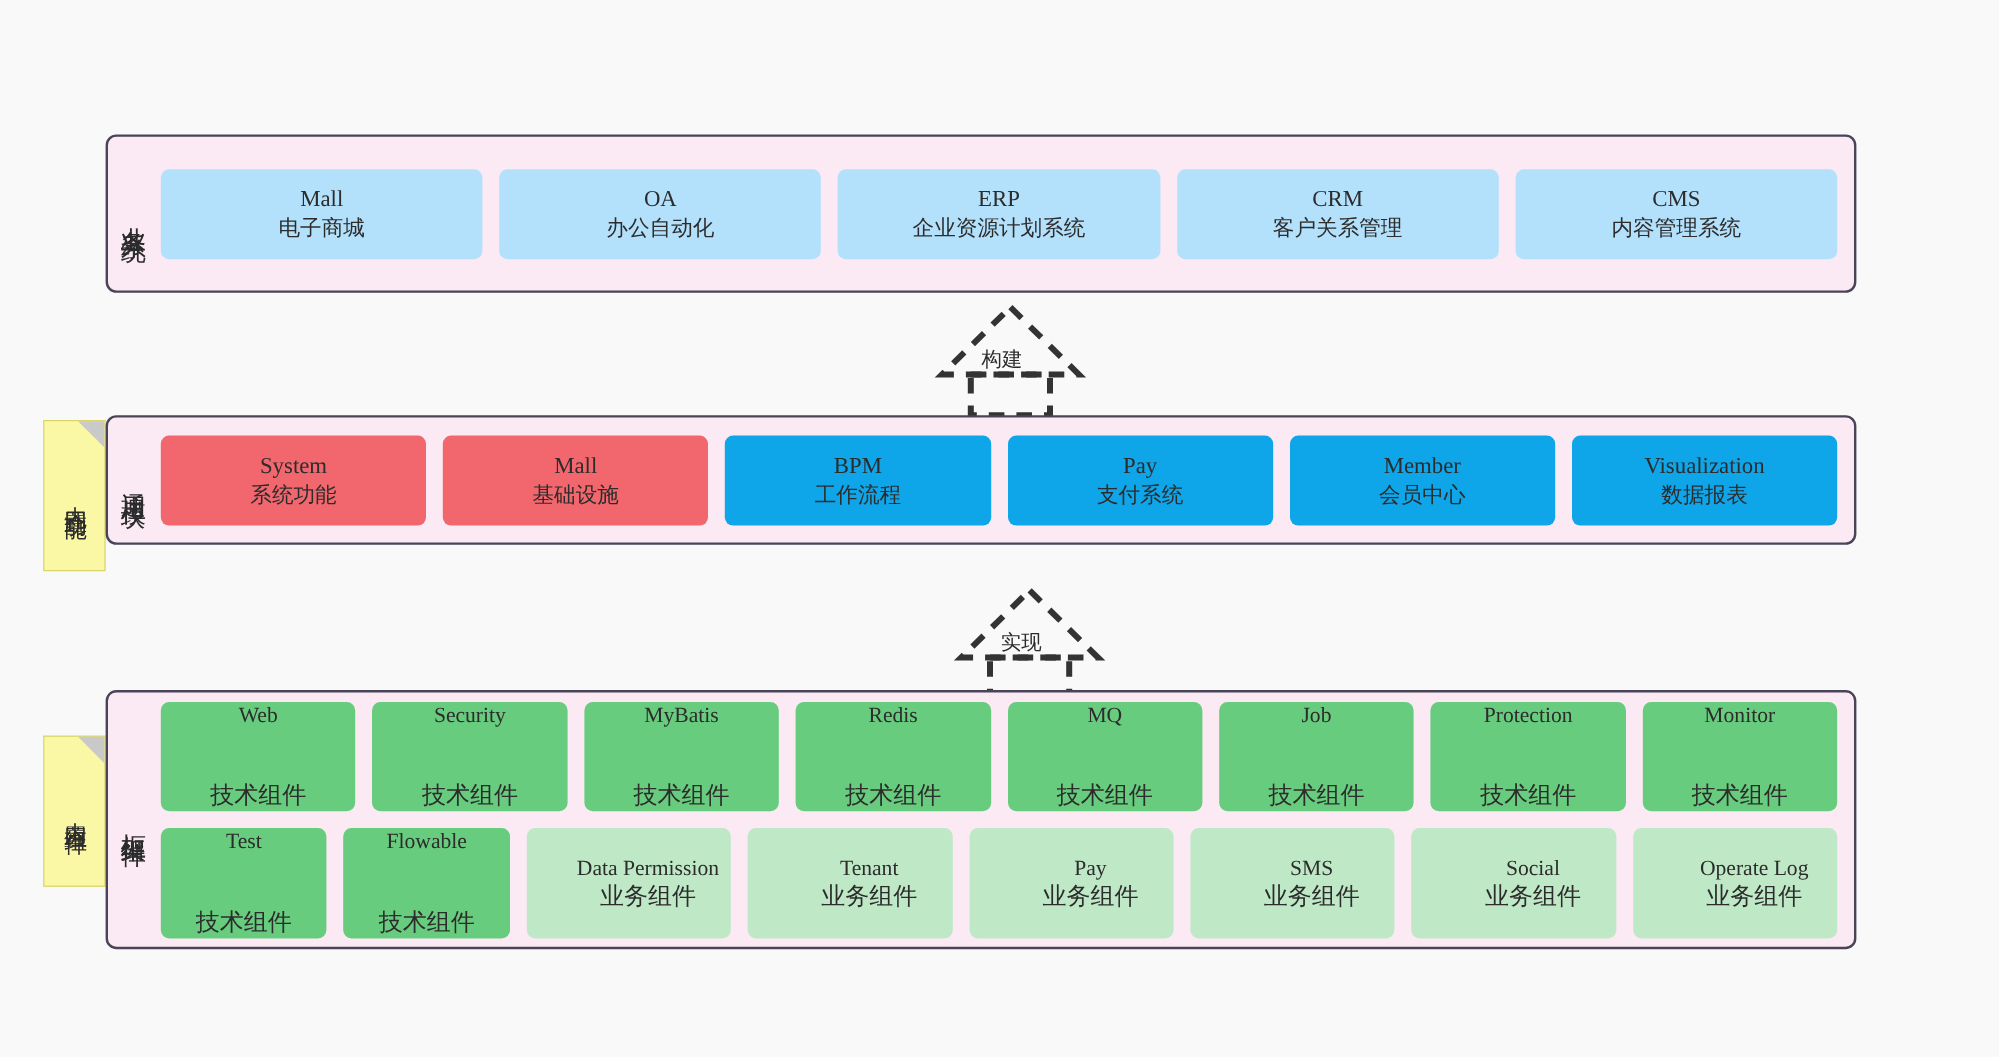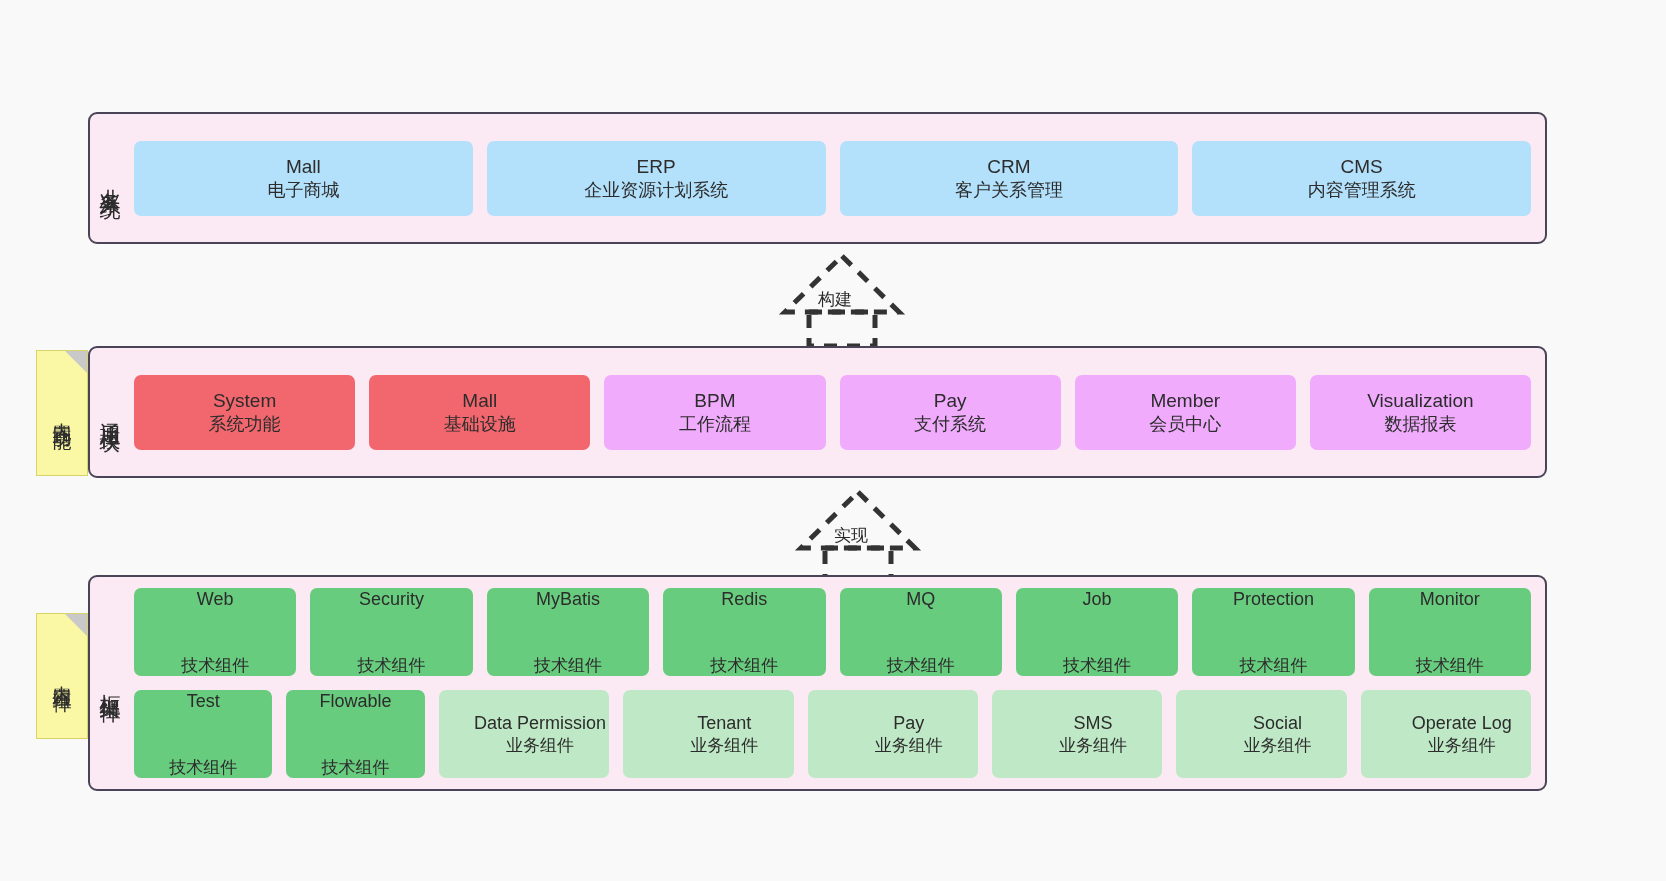--- a/index.html
+++ b/index.html
@@ -61,47 +61,48 @@
     flex: 1 1 0;
     border-radius: 7px;
     display: flex;
     flex-direction: column;
     align-items: center;
     justify-content: center;
     text-align: center;
     color: #2c2c2c;
     line-height: 1.25;
     user-select: none;
+    font-family: Liberation Serif, serif;
   }
   .node .en { font-size: 19px; }
   .node .cn { font-size: 18px; }
 
   
   #layer-business {
     left: 88px;  top: 112px;  width: 1459px; height: 132px;
   }
   #layer-business .node { background: #b3e0fb; min-height: 75px; }
 
   
   #layer-modules {
-    left: 88px;  top: 346px;  width: 1459px; height: 132px; align-items: center;
+    left: 88px;  top: 346px;  width: 1459px; height: 108px; align-items: center;
   }
   #layer-modules .node { min-height: 75px; }
   .node.strong-red { background: #f2676e; }
-  .node.soft-red   { background: #f0abfc; }
+  .node.soft-red   { background: #0ea5e9; }
 
   
   #layer-framework {
     left: 88px;  top: 575px;  width: 1459px; height: 216px;
   }
   #layer-framework .node { min-height: 78px; }
   .node.tech     { background: #68cc7e; gap: 44px; }
   .node.business { background: #bfe9c6; padding-left: 32px; }
   #layer-framework .node .en { font-size: 18px; }
-  #layer-framework .node .cn { font-size: 17px; }
+  #layer-framework .node .cn { font-size: 20px; }
 
   
   .sticky {
     position: absolute;
     background: #fbf8a5;
     border: 1px solid #d9d46a;
     box-sizing: border-box;
     display: flex;
     align-items: center;
     justify-content: center;
@@ -146,20 +147,24 @@
 
   <div class="layer" id="layer-business">
     <div class="layer-title">业务系统</div>
     <div class="layer-body">
       <div class="box-row">
         <div class="node">
           <span class="en">Mall</span>
           <span class="cn">电子商城</span>
         </div>
         <div class="node">
+          <span class="en">OA</span>
+          <span class="cn">办公自动化</span>
+        </div>
+        <div class="node">
           <span class="en">ERP</span>
           <span class="cn">企业资源计划系统</span>
         </div>
         <div class="node">
           <span class="en">CRM</span>
           <span class="cn">客户关系管理</span>
         </div>
         <div class="node">
           <span class="en">CMS</span>
           <span class="cn">内容管理系统</span>

